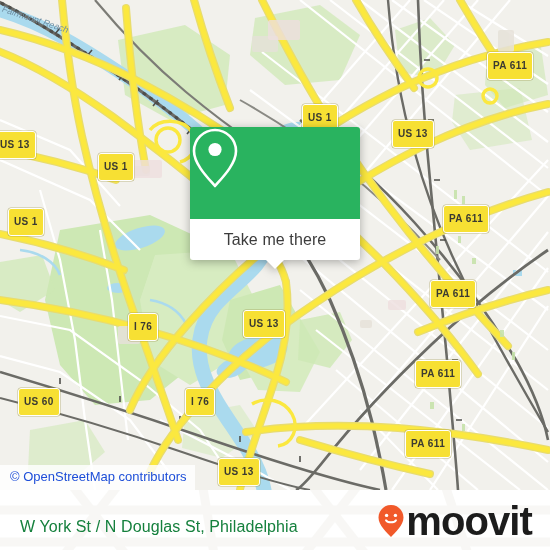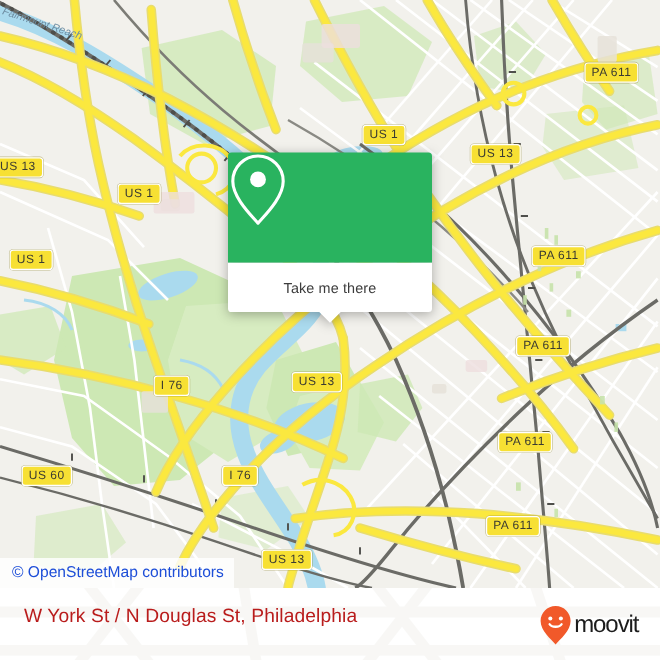--- a/index.html
+++ b/index.html
@@ -21,24 +21,24 @@
   #map svg { position: absolute; left: 0; top: 0; }
 
   
   .shield {
     position: absolute;
     background: #f7e033;
     border: 1.5px solid #ffffff;
     border-radius: 3px;
     color: #3a3a32;
     font-size: 10px;
-    font-weight: normal;
+    font-weight: bold;
     letter-spacing: .4px;
     line-height: 14px;
-    height: 17px;
+    height: 28px;
     padding: 0 5px;
     white-space: nowrap;
     box-shadow: 0 0 0 .5px rgba(150,140,60,.55);
     display: flex; align-items: center;
   }
 
   
   .river-label {
     position: absolute;
     color: #6f8fa4;
@@ -74,21 +74,21 @@
   }
   #popup-bottom {
     position: relative;
     height: 41px;
     background: #ffffff;
     border-radius: 0 0 3px 3px;
     display: flex; align-items: center; justify-content: center;
   }
   #popup-label {
     color: #3c3c3c;
-    font-size: 12px;
+    font-size: 16px;
     letter-spacing: .1px;
   }
   #popup-tail {
     position: absolute;
     left: 50%; bottom: -9px;
     margin-left: -10px;
     width: 0; height: 0;
     border-left: 10px solid transparent;
     border-right: 10px solid transparent;
     border-top: 10px solid #ffffff;
@@ -101,35 +101,35 @@
     width: 550px; height: 60px;
     background: #ffffff;
     overflow: hidden;
   }
   #bottombar-watermark {
     position: absolute; left: 0; top: -10px;
     opacity: .45;
   }
   #place-name {
     position: absolute;
-    left: 20px; top: 15px;
-    color: #b91c1c;
+    left: 20px; top: 28px;
+    color: #15803d;
     font-size: 16px;
     letter-spacing: .1px;
     white-space: nowrap;
   }
   #brand {
     position: absolute;
     right: 18px; top: 14px;
     display: flex; align-items: center; gap: 1px;
   }
   #brand-text {
     color: #1c1c1c;
-    font-size: 20px;
-    font-weight: normal;
+    font-size: 40px;
+    font-weight: bold;
     letter-spacing: -.9px;
     line-height: 30px;
   }
 </style>
 </head>
 <body>
 
 <div id="app">
 
   <div id="map">

